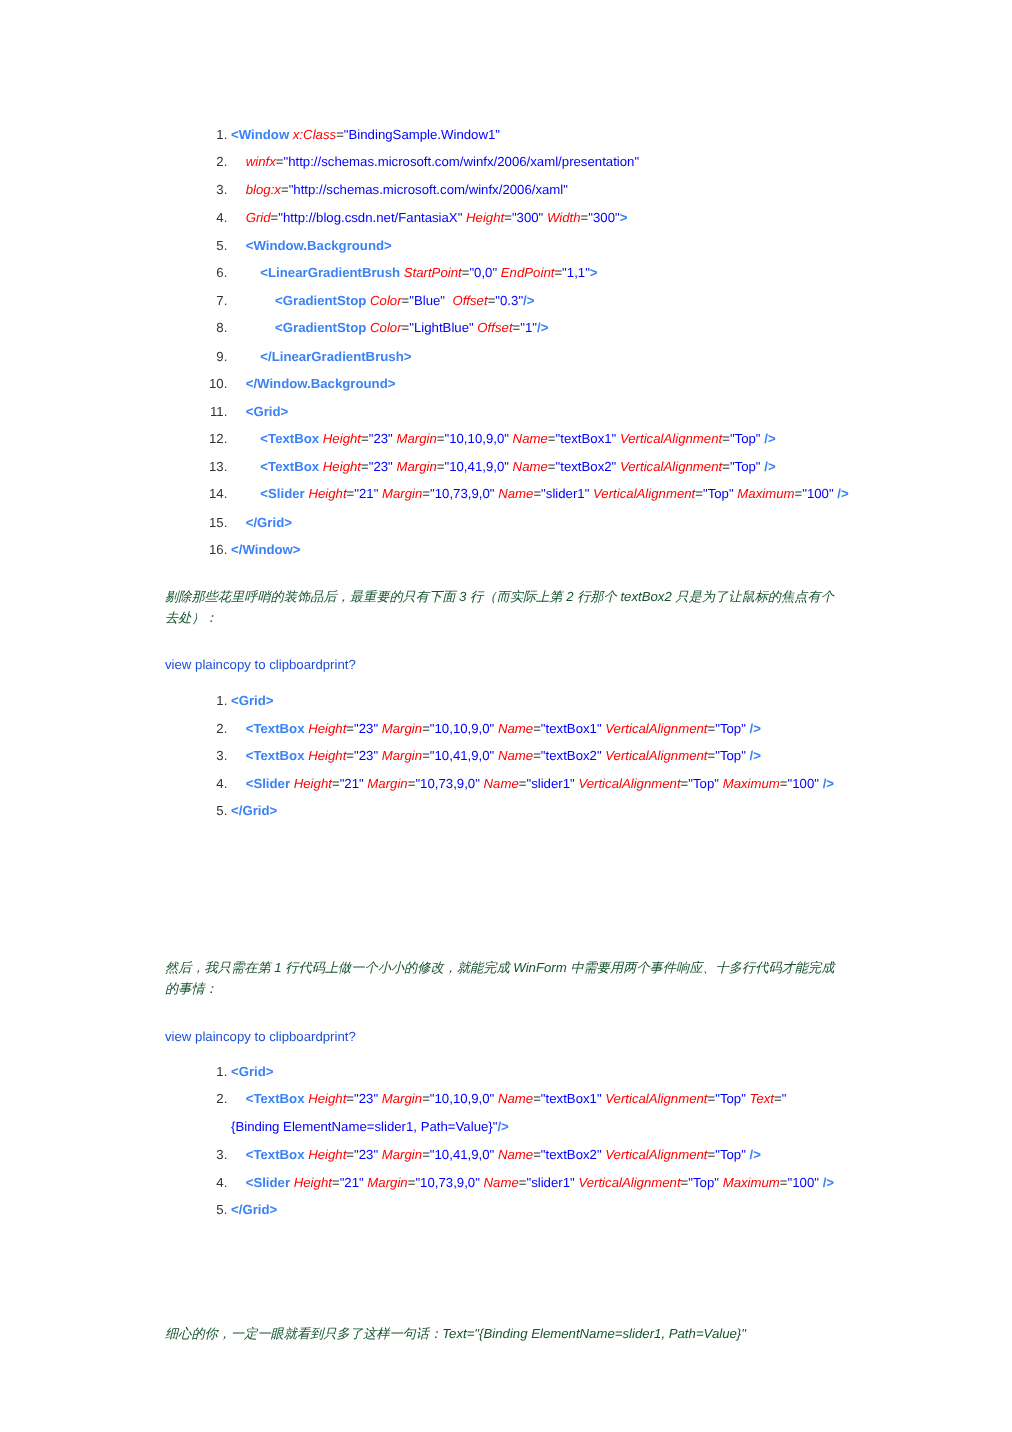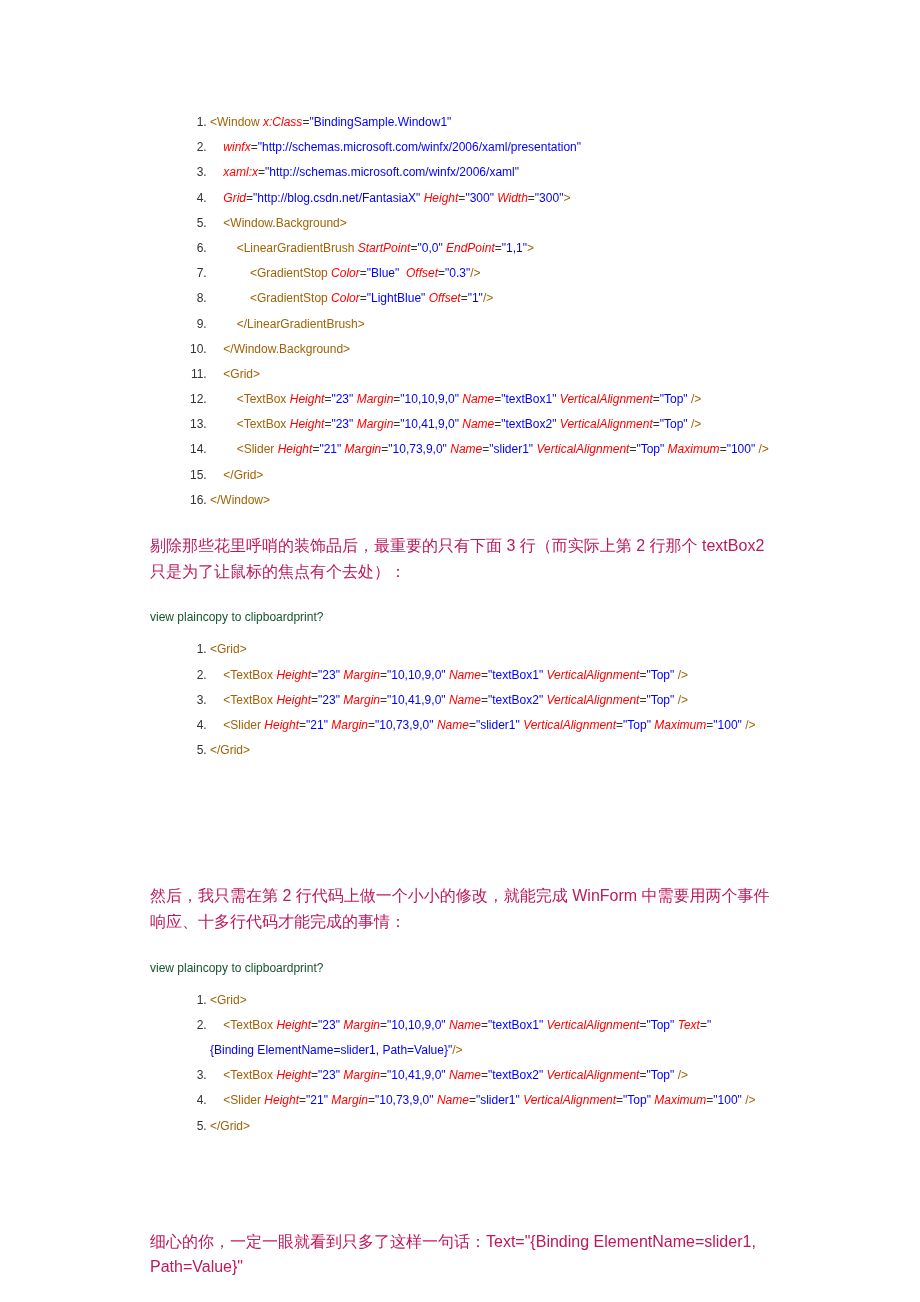--- a/index.html
+++ b/index.html
@@ -14,50 +14,51 @@
   ol.code {
     list-style: decimal;
     padding-left: 60px;
     margin: 10px 0 20px 0;
   }
   ol.code li {
     line-height: 2.1;
     font-size: 12px;
     color: #333;
   }
-  .tag { color: #a16207; font-weight: normal; }
+  .tag { color: #3b82f6; font-weight: bold; }
   .attr { color: #ff0000; font-style: italic; }
   .val, .str { color: #0000ff; }
   .para {
     margin: 20px 0 24px 0;
-    color: #be185d;
-    font-size: 16px;
+    color: #14532d;
+    font-size: 12px;
+    font-style: italic;
   }
   .link-line {
     margin: 16px 0 10px 0;
   }
   .link-line a {
-    color: #14532d;
+    color: #1d4ed8;
     text-decoration: none;
     font-size: 12px;
   }
   .spacer-large {
     height: 80px;
   }
   .spacer-med {
     height: 50px;
   }
 </style>
 </head>
 <body>
 
 <ol class="code" id="code1">
     <li><span class="tag">&lt;Window</span><span class="attr">&nbsp;x:Class</span><span>=</span><span class="val">"BindingSample.Window1"</span></li>
     <li><span>&nbsp;&nbsp;&nbsp;&nbsp;</span><span class="attr">winfx</span><span>=</span><span class="val">"http://schemas.microsoft.com/winfx/2006/xaml/presentation"</span></li>
-    <li><span>&nbsp;&nbsp;&nbsp;&nbsp;</span><span class="attr">xaml:x</span><span>=</span><span class="val">"http://schemas.microsoft.com/winfx/2006/xaml"</span></li>
+    <li><span>&nbsp;&nbsp;&nbsp;&nbsp;</span><span class="attr">blog:x</span><span>=</span><span class="val">"http://schemas.microsoft.com/winfx/2006/xaml"</span></li>
     <li><span>&nbsp;&nbsp;&nbsp;&nbsp;</span><span class="attr">Grid</span><span>=</span><span class="val">"http://blog.csdn.net/FantasiaX"</span><span class="attr">&nbsp;Height</span><span>=</span><span class="val">"300"</span><span class="attr">&nbsp;Width</span><span>=</span><span class="val">"300"</span><span class="tag">&gt;</span></li>
     <li><span>&nbsp;&nbsp;&nbsp;&nbsp;</span><span class="tag">&lt;Window.Background&gt;</span></li>
     <li><span>&nbsp;&nbsp;&nbsp;&nbsp;&nbsp;&nbsp;&nbsp;&nbsp;</span><span class="tag">&lt;LinearGradientBrush</span><span class="attr">&nbsp;StartPoint</span><span>=</span><span class="val">"0,0"</span><span class="attr">&nbsp;EndPoint</span><span>=</span><span class="val">"1,1"</span><span class="tag">&gt;</span></li>
     <li><span>&nbsp;&nbsp;&nbsp;&nbsp;&nbsp;&nbsp;&nbsp;&nbsp;&nbsp;&nbsp;&nbsp;&nbsp;</span><span class="tag">&lt;GradientStop</span><span class="attr">&nbsp;Color</span><span>=</span><span class="val">"Blue"</span><span class="attr">&nbsp;&nbsp;Offset</span><span>=</span><span class="val">"0.3"</span><span class="tag">/&gt;</span></li>
     <li><span>&nbsp;&nbsp;&nbsp;&nbsp;&nbsp;&nbsp;&nbsp;&nbsp;&nbsp;&nbsp;&nbsp;&nbsp;</span><span class="tag">&lt;GradientStop</span><span class="attr">&nbsp;Color</span><span>=</span><span class="val">"LightBlue"</span><span class="attr">&nbsp;Offset</span><span>=</span><span class="val">"1"</span><span class="tag">/&gt;</span></li>
     <li><span>&nbsp;&nbsp;&nbsp;&nbsp;&nbsp;&nbsp;&nbsp;&nbsp;</span><span class="tag">&lt;/LinearGradientBrush&gt;</span></li>
     <li><span>&nbsp;&nbsp;&nbsp;&nbsp;</span><span class="tag">&lt;/Window.Background&gt;</span></li>
     <li><span>&nbsp;&nbsp;&nbsp;&nbsp;</span><span class="tag">&lt;Grid&gt;</span></li>
     <li><span>&nbsp;&nbsp;&nbsp;&nbsp;&nbsp;&nbsp;&nbsp;&nbsp;</span><span class="tag">&lt;TextBox</span><span class="attr">&nbsp;Height</span><span>=</span><span class="val">"23"</span><span class="attr">&nbsp;Margin</span><span>=</span><span class="val">"10,10,9,0"</span><span class="attr">&nbsp;Name</span><span>=</span><span class="val">"textBox1"</span><span class="attr">&nbsp;VerticalAlignment</span><span>=</span><span class="val">"Top"</span><span class="tag">&nbsp;/&gt;</span></li>
     <li><span>&nbsp;&nbsp;&nbsp;&nbsp;&nbsp;&nbsp;&nbsp;&nbsp;</span><span class="tag">&lt;TextBox</span><span class="attr">&nbsp;Height</span><span>=</span><span class="val">"23"</span><span class="attr">&nbsp;Margin</span><span>=</span><span class="val">"10,41,9,0"</span><span class="attr">&nbsp;Name</span><span>=</span><span class="val">"textBox2"</span><span class="attr">&nbsp;VerticalAlignment</span><span>=</span><span class="val">"Top"</span><span class="tag">&nbsp;/&gt;</span></li>
@@ -75,21 +76,21 @@
 <ol class="code" id="code2">
     <li><span class="tag">&lt;Grid&gt;</span></li>
     <li><span>&nbsp;&nbsp;&nbsp;&nbsp;</span><span class="tag">&lt;TextBox</span><span class="attr">&nbsp;Height</span><span>=</span><span class="val">"23"</span><span class="attr">&nbsp;Margin</span><span>=</span><span class="val">"10,10,9,0"</span><span class="attr">&nbsp;Name</span><span>=</span><span class="val">"textBox1"</span><span class="attr">&nbsp;VerticalAlignment</span><span>=</span><span class="val">"Top"</span><span class="tag">&nbsp;/&gt;</span></li>
     <li><span>&nbsp;&nbsp;&nbsp;&nbsp;</span><span class="tag">&lt;TextBox</span><span class="attr">&nbsp;Height</span><span>=</span><span class="val">"23"</span><span class="attr">&nbsp;Margin</span><span>=</span><span class="val">"10,41,9,0"</span><span class="attr">&nbsp;Name</span><span>=</span><span class="val">"textBox2"</span><span class="attr">&nbsp;VerticalAlignment</span><span>=</span><span class="val">"Top"</span><span class="tag">&nbsp;/&gt;</span></li>
     <li><span>&nbsp;&nbsp;&nbsp;&nbsp;</span><span class="tag">&lt;Slider</span><span class="attr">&nbsp;Height</span><span>=</span><span class="val">"21"</span><span class="attr">&nbsp;Margin</span><span>=</span><span class="val">"10,73,9,0"</span><span class="attr">&nbsp;Name</span><span>=</span><span class="val">"slider1"</span><span class="attr">&nbsp;VerticalAlignment</span><span>=</span><span class="val">"Top"</span><span class="attr">&nbsp;Maximum</span><span>=</span><span class="val">"100"</span><span class="tag">&nbsp;/&gt;</span></li>
     <li><span class="tag">&lt;/Grid&gt;</span></li>
   </ol>
 
 <div class="spacer-large"></div>
 
-<div class="para">然后，我只需在第 2 行代码上做一个小小的修改，就能完成 WinForm 中需要用两个事件响应、十多行代码才能完成的事情：</div>
+<div class="para">然后，我只需在第 1 行代码上做一个小小的修改，就能完成 WinForm 中需要用两个事件响应、十多行代码才能完成的事情：</div>
 
 <div class="link-line">
   <a href="#">view plaincopy to clipboardprint?</a>
 </div>
 
 <ol class="code" id="code3">
     <li><span class="tag">&lt;Grid&gt;</span></li>
     <li><span>&nbsp;&nbsp;&nbsp;&nbsp;</span><span class="tag">&lt;TextBox</span><span class="attr">&nbsp;Height</span><span>=</span><span class="val">"23"</span><span class="attr">&nbsp;Margin</span><span>=</span><span class="val">"10,10,9,0"</span><span class="attr">&nbsp;Name</span><span>=</span><span class="val">"textBox1"</span><span class="attr">&nbsp;VerticalAlignment</span><span>=</span><span class="val">"Top"</span><span class="attr">&nbsp;Text</span><span>=</span><span class="val">"{Binding&nbsp;ElementName=slider1,&nbsp;Path=Value}"</span><span class="tag">/&gt;</span></li>
     <li><span>&nbsp;&nbsp;&nbsp;&nbsp;</span><span class="tag">&lt;TextBox</span><span class="attr">&nbsp;Height</span><span>=</span><span class="val">"23"</span><span class="attr">&nbsp;Margin</span><span>=</span><span class="val">"10,41,9,0"</span><span class="attr">&nbsp;Name</span><span>=</span><span class="val">"textBox2"</span><span class="attr">&nbsp;VerticalAlignment</span><span>=</span><span class="val">"Top"</span><span class="tag">&nbsp;/&gt;</span></li>
     <li><span>&nbsp;&nbsp;&nbsp;&nbsp;</span><span class="tag">&lt;Slider</span><span class="attr">&nbsp;Height</span><span>=</span><span class="val">"21"</span><span class="attr">&nbsp;Margin</span><span>=</span><span class="val">"10,73,9,0"</span><span class="attr">&nbsp;Name</span><span>=</span><span class="val">"slider1"</span><span class="attr">&nbsp;VerticalAlignment</span><span>=</span><span class="val">"Top"</span><span class="attr">&nbsp;Maximum</span><span>=</span><span class="val">"100"</span><span class="tag">&nbsp;/&gt;</span></li>

